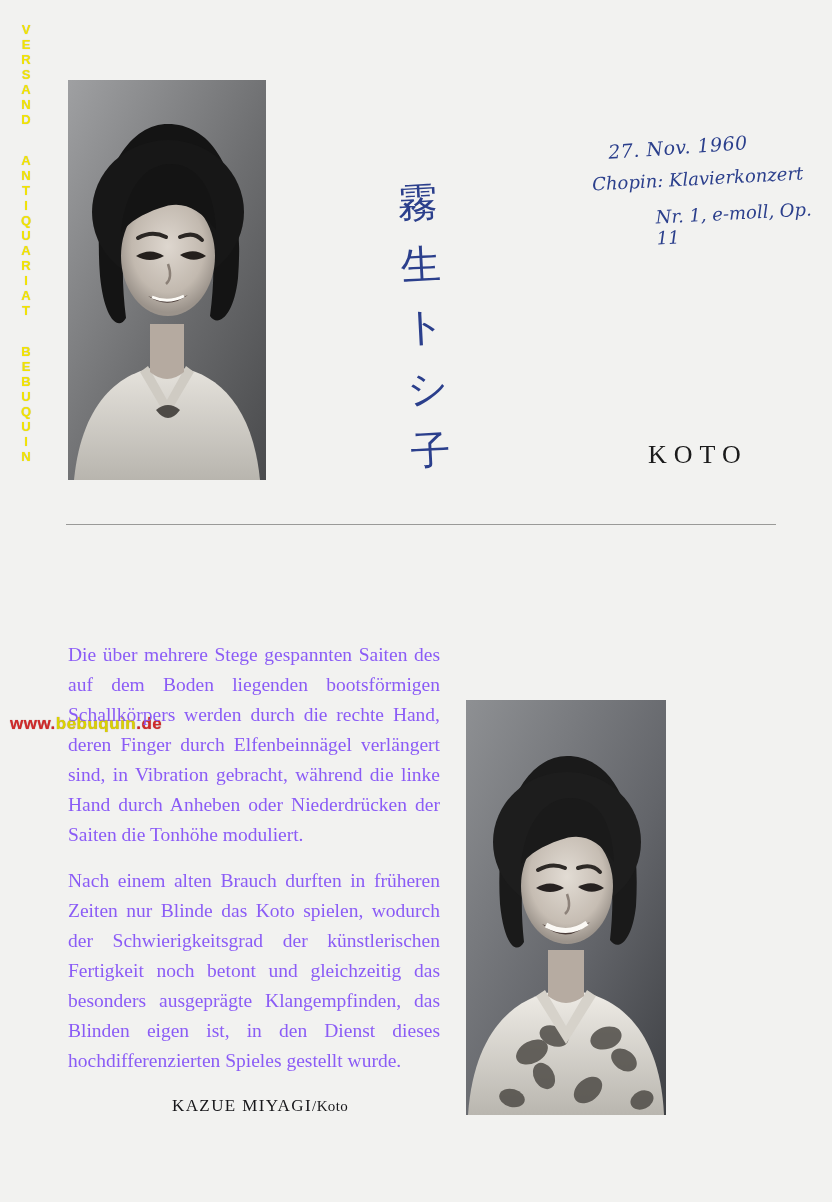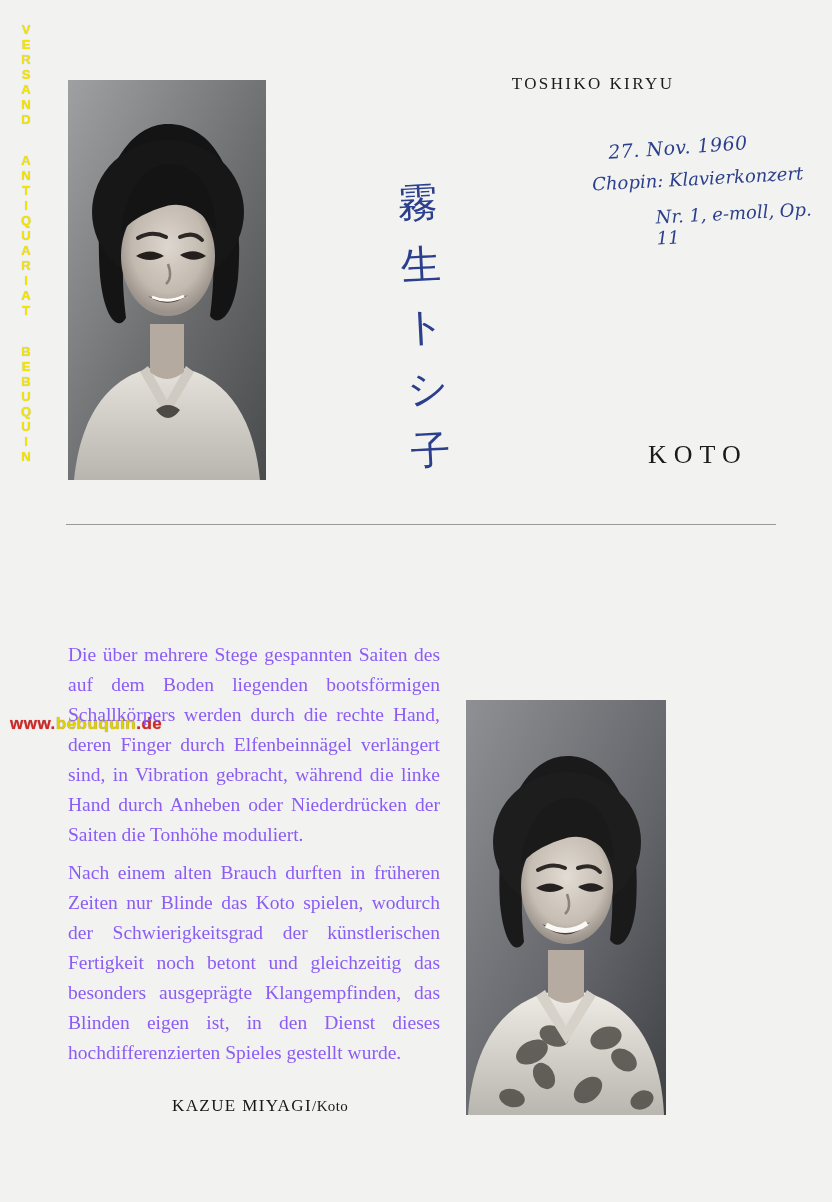--- a/index.html
+++ b/index.html
@@ -173,21 +173,21 @@
     position: absolute;
     left: 68px;
     top: 640px;
     width: 372px;
     font-size: 19.5px;
     line-height: 30px;
     color: #8b5cf6;
     text-align: justify;
   }
   .body-wide p, .body-narrow p { margin: 0; }
-  .body-narrow p + p { margin-top: 8px; }
+  .body-narrow p + p { margin-top: 16px; }
 
   .caption {
     position: absolute;
     left: 172px;
     top: 1096px;
     font-size: 17px;
     letter-spacing: 1.4px;
     color: #17171a;
   }
   .caption .small {
@@ -279,21 +279,20 @@
       <path d="M68 176 q14 -9 28 0 q-14 8 -28 0" fill="#241f1c"></path>
       <path d="M112 175 q14 -8 26 1 q-13 8 -26 -1" fill="#241f1c"></path>
 
       <path d="M100 184 q5 14 -2 20" stroke="#8b8077" stroke-width="2.5" fill="none"></path>
 
       <path d="M80 216 q20 14 40 -1 q-20 10 -40 1" fill="#4a3c38"></path>
       <path d="M84 217 q16 7 32 -1" stroke="#fdfbf7" stroke-width="3" fill="none"></path>
     </svg>
   </div>
 
-  <div class="name-title">TOSHIKO KIRYU</div>
 
   <div class="hw hw-date">27. Nov. 1960</div>
   <div class="hw hw-l2">Chopin: Klavierkonzert</div>
   <div class="hw hw-l3">Nr. 1, e-moll, Op. 11</div>
 
   <div class="sig-jp">
     <div>霧</div>
     <div>生</div>
     <div>ト</div>
     <div>シ</div>

